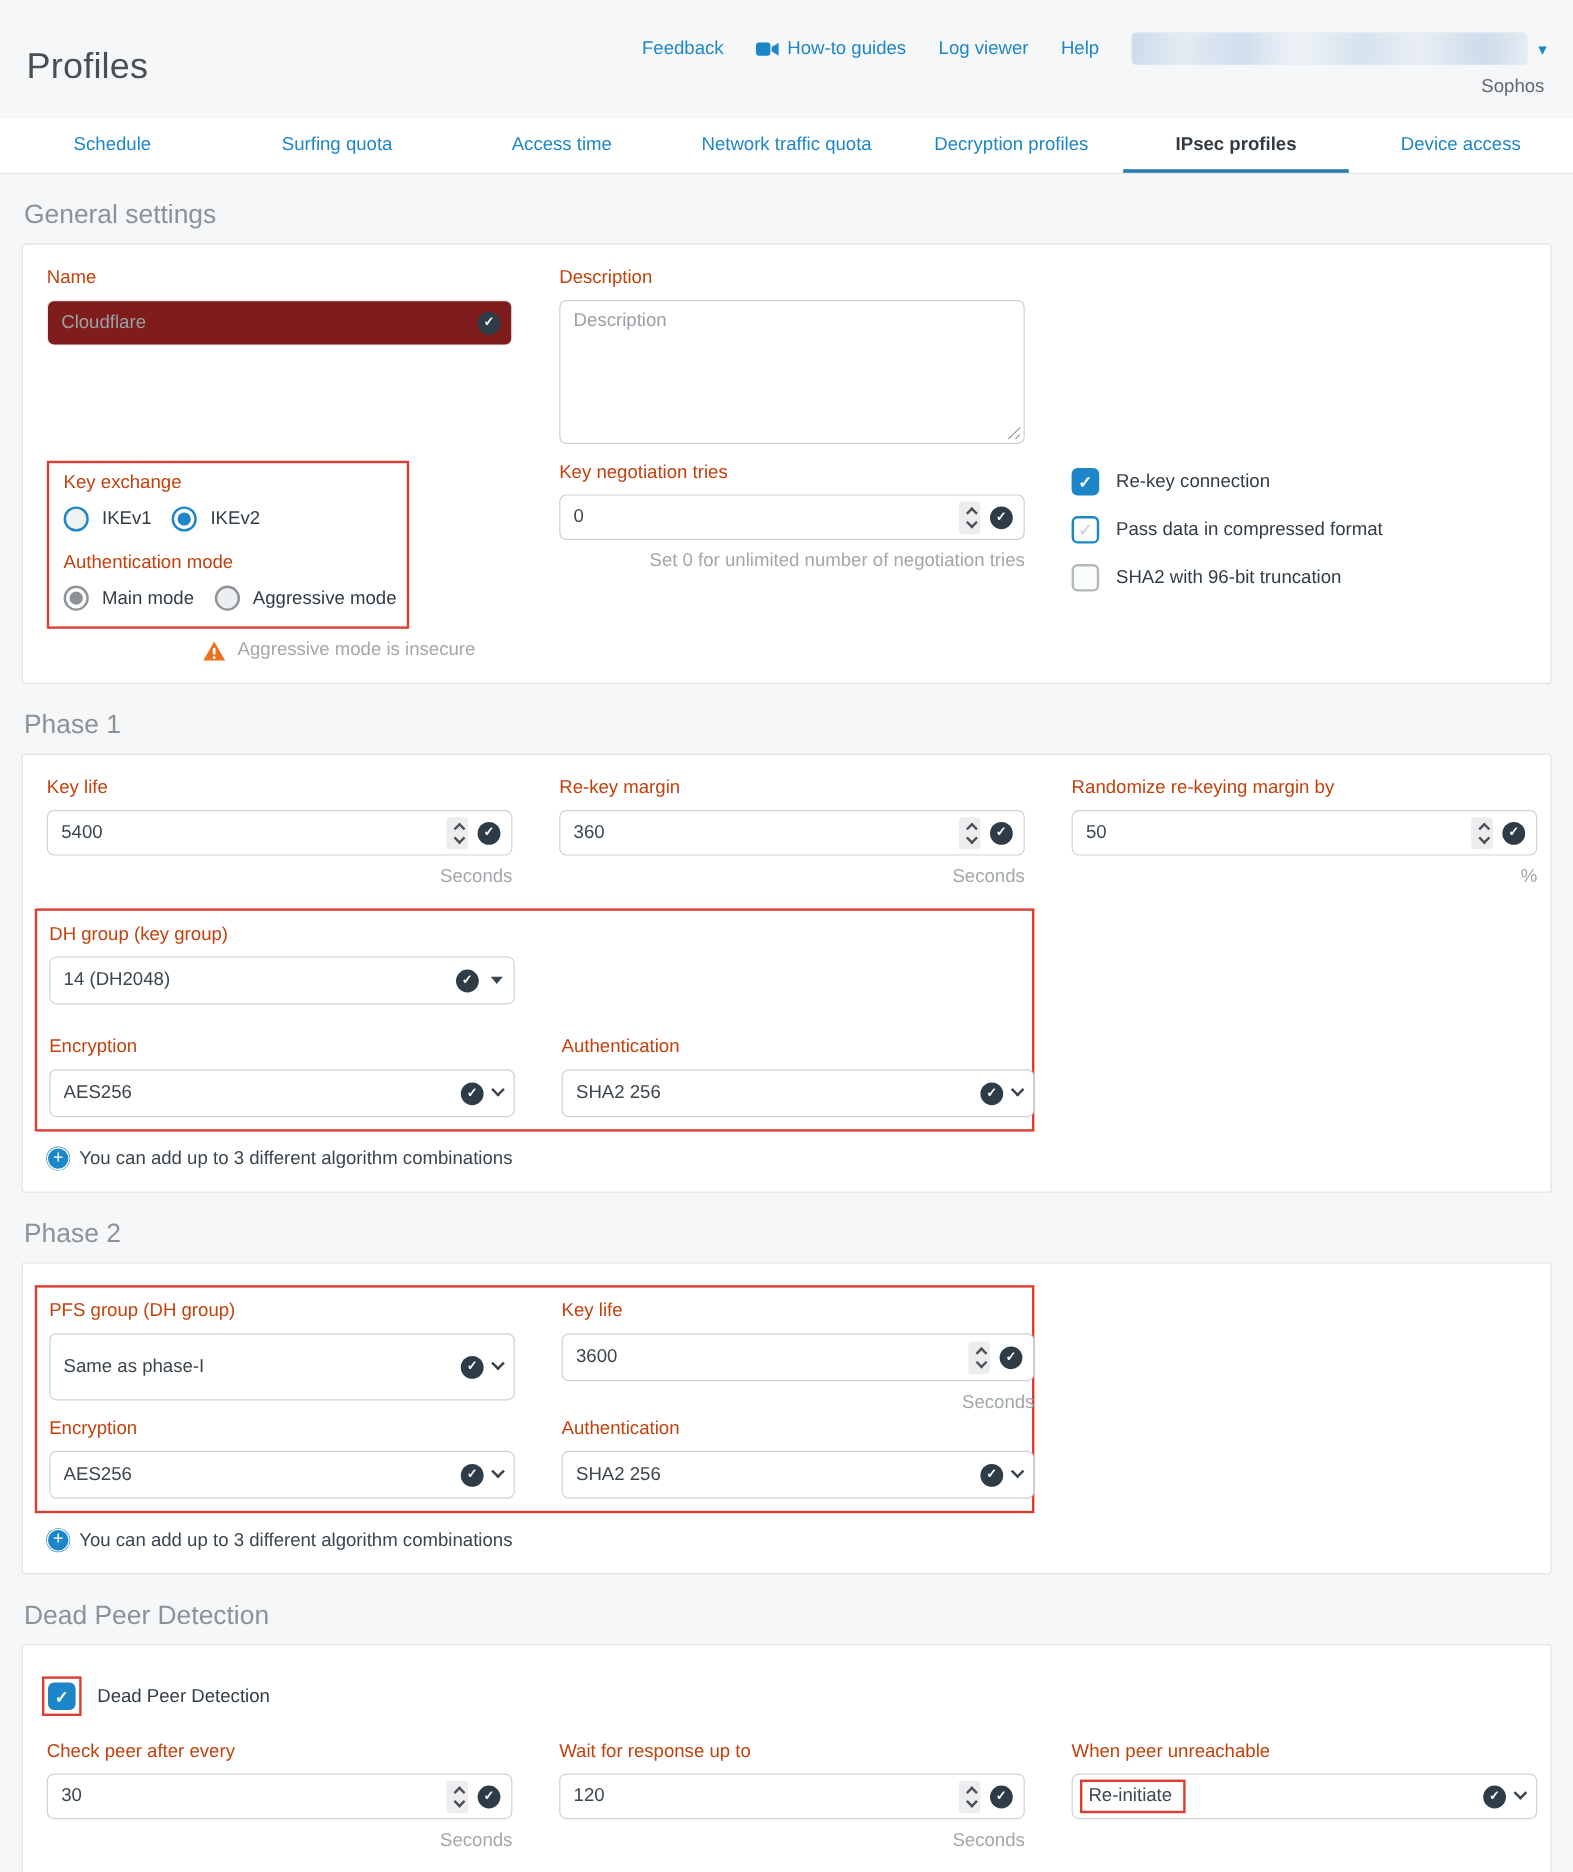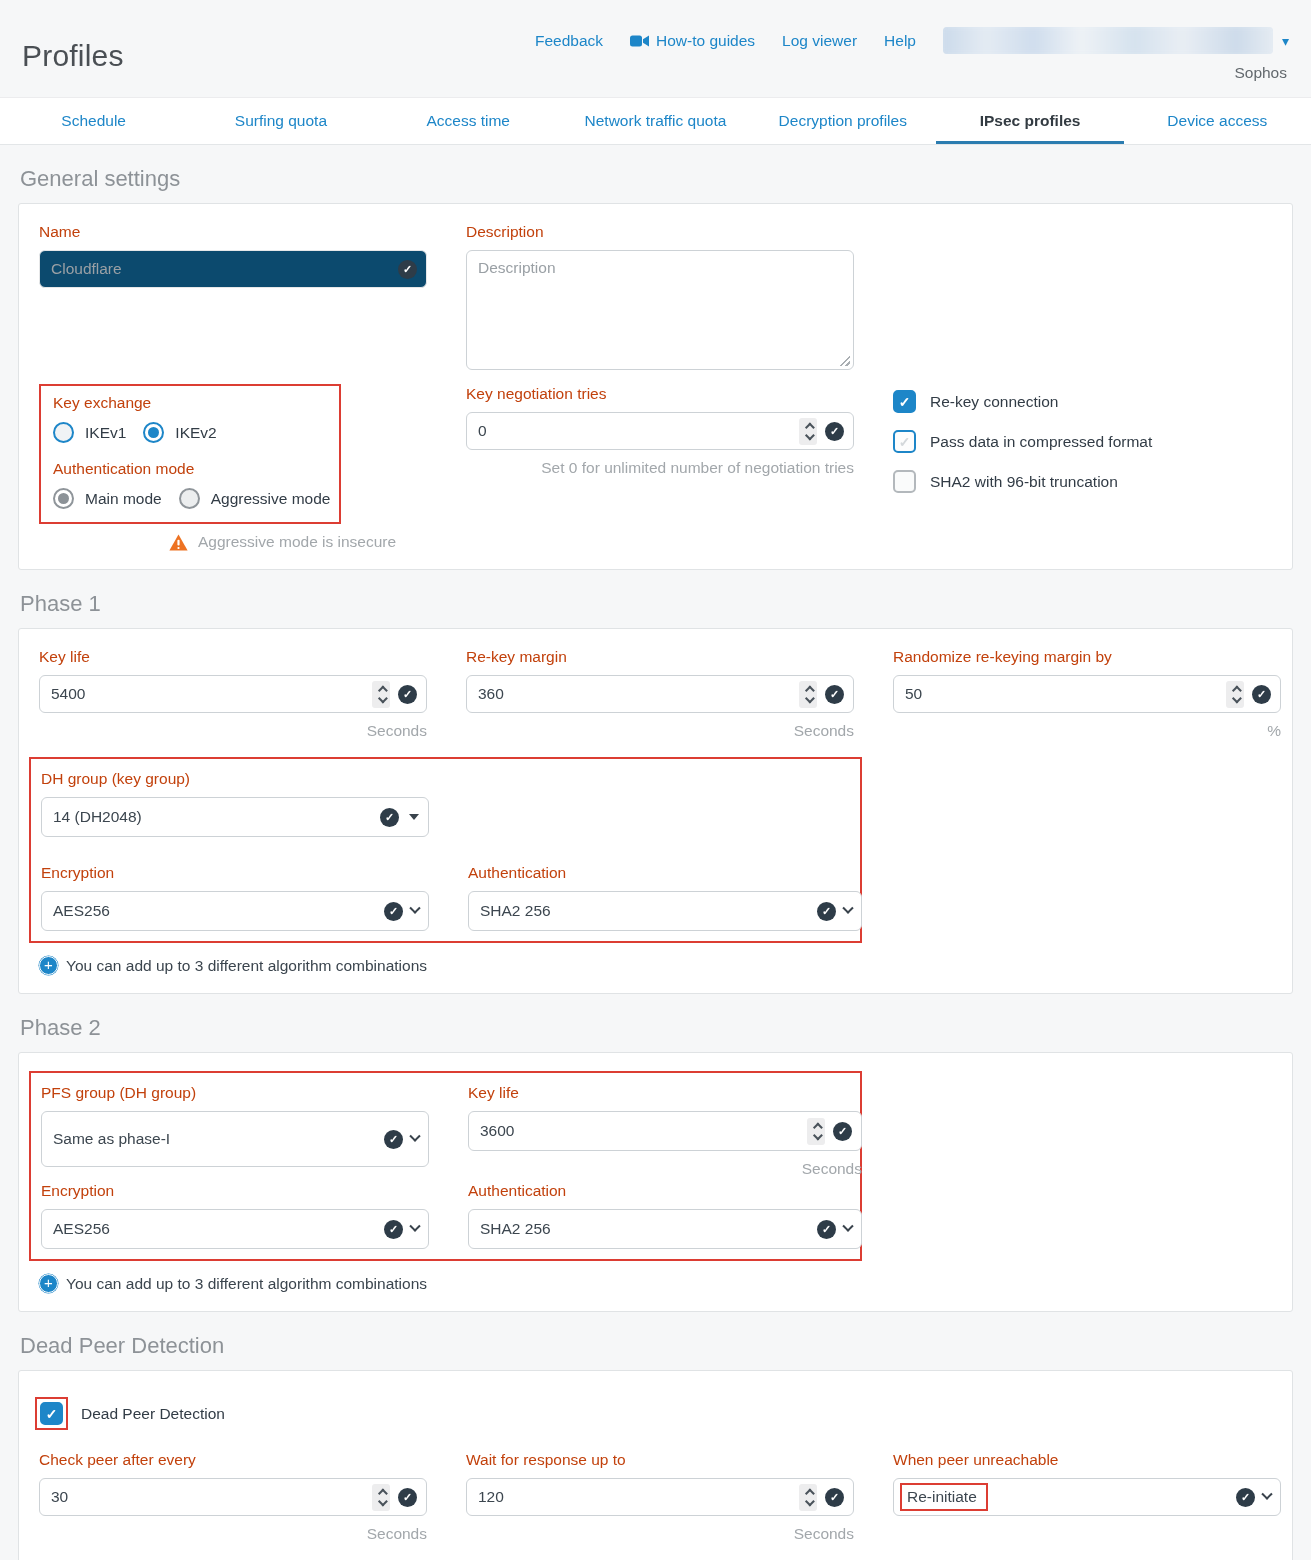--- a/index.html
+++ b/index.html
@@ -34,21 +34,21 @@
   .grid3 { display:grid; grid-template-columns:388px 388px 388px; column-gap:39px; }
   .g2 { display:grid; grid-template-columns:388px 394px; column-gap:39px; }
 
   .lbl { font-size:15.5px; color:#c2410c; margin-bottom:8px; display:block; line-height:20px; }
 
   
   .field { position:relative; display:flex; align-items:center; height:38px; border:1px solid #cdd2d6; border-radius:6px;
            background:#fff; padding:0 9px 0 11px; gap:8px; }
   .field .value { flex:1; font-size:15.5px; color:#3c464f; white-space:nowrap; overflow:hidden; }
   input.raw { border:none; outline:none; flex:1; font:inherit; font-size:15.5px; color:#3c464f; background:transparent; min-width:0; }
-  .field.disabled { background:#0c4a6e; border-color:#e6e7e8;justify-content:space-between; }
+  .field.disabled { background:#7f1d1d; border-color:#e6e7e8;justify-content:space-between; }
   .field.disabled input { color:#9aa0a5; }
   .ta-wrap { position:relative; width:388px; }
   textarea { width:388px; height:120px; border:1px solid #cdd2d6; border-radius:6px; padding:8px 11px; font:inherit;
              font-size:15.5px; color:#3c464f; resize:none; background:#fff; display:block; }
   textarea::placeholder { color:#9aa0a5; }
   .ta-corner { position:absolute; right:4px; bottom:4px; width:11px; height:11px;
     background:repeating-linear-gradient(135deg,#a9aeb2 0 1.5px,transparent 1.5px 4px);
     clip-path:polygon(100% 0,100% 100%,0 100%); }
 
   .stepper { width:18px; height:27px; background:#ededee; border-radius:3px; display:flex; flex-direction:column;

